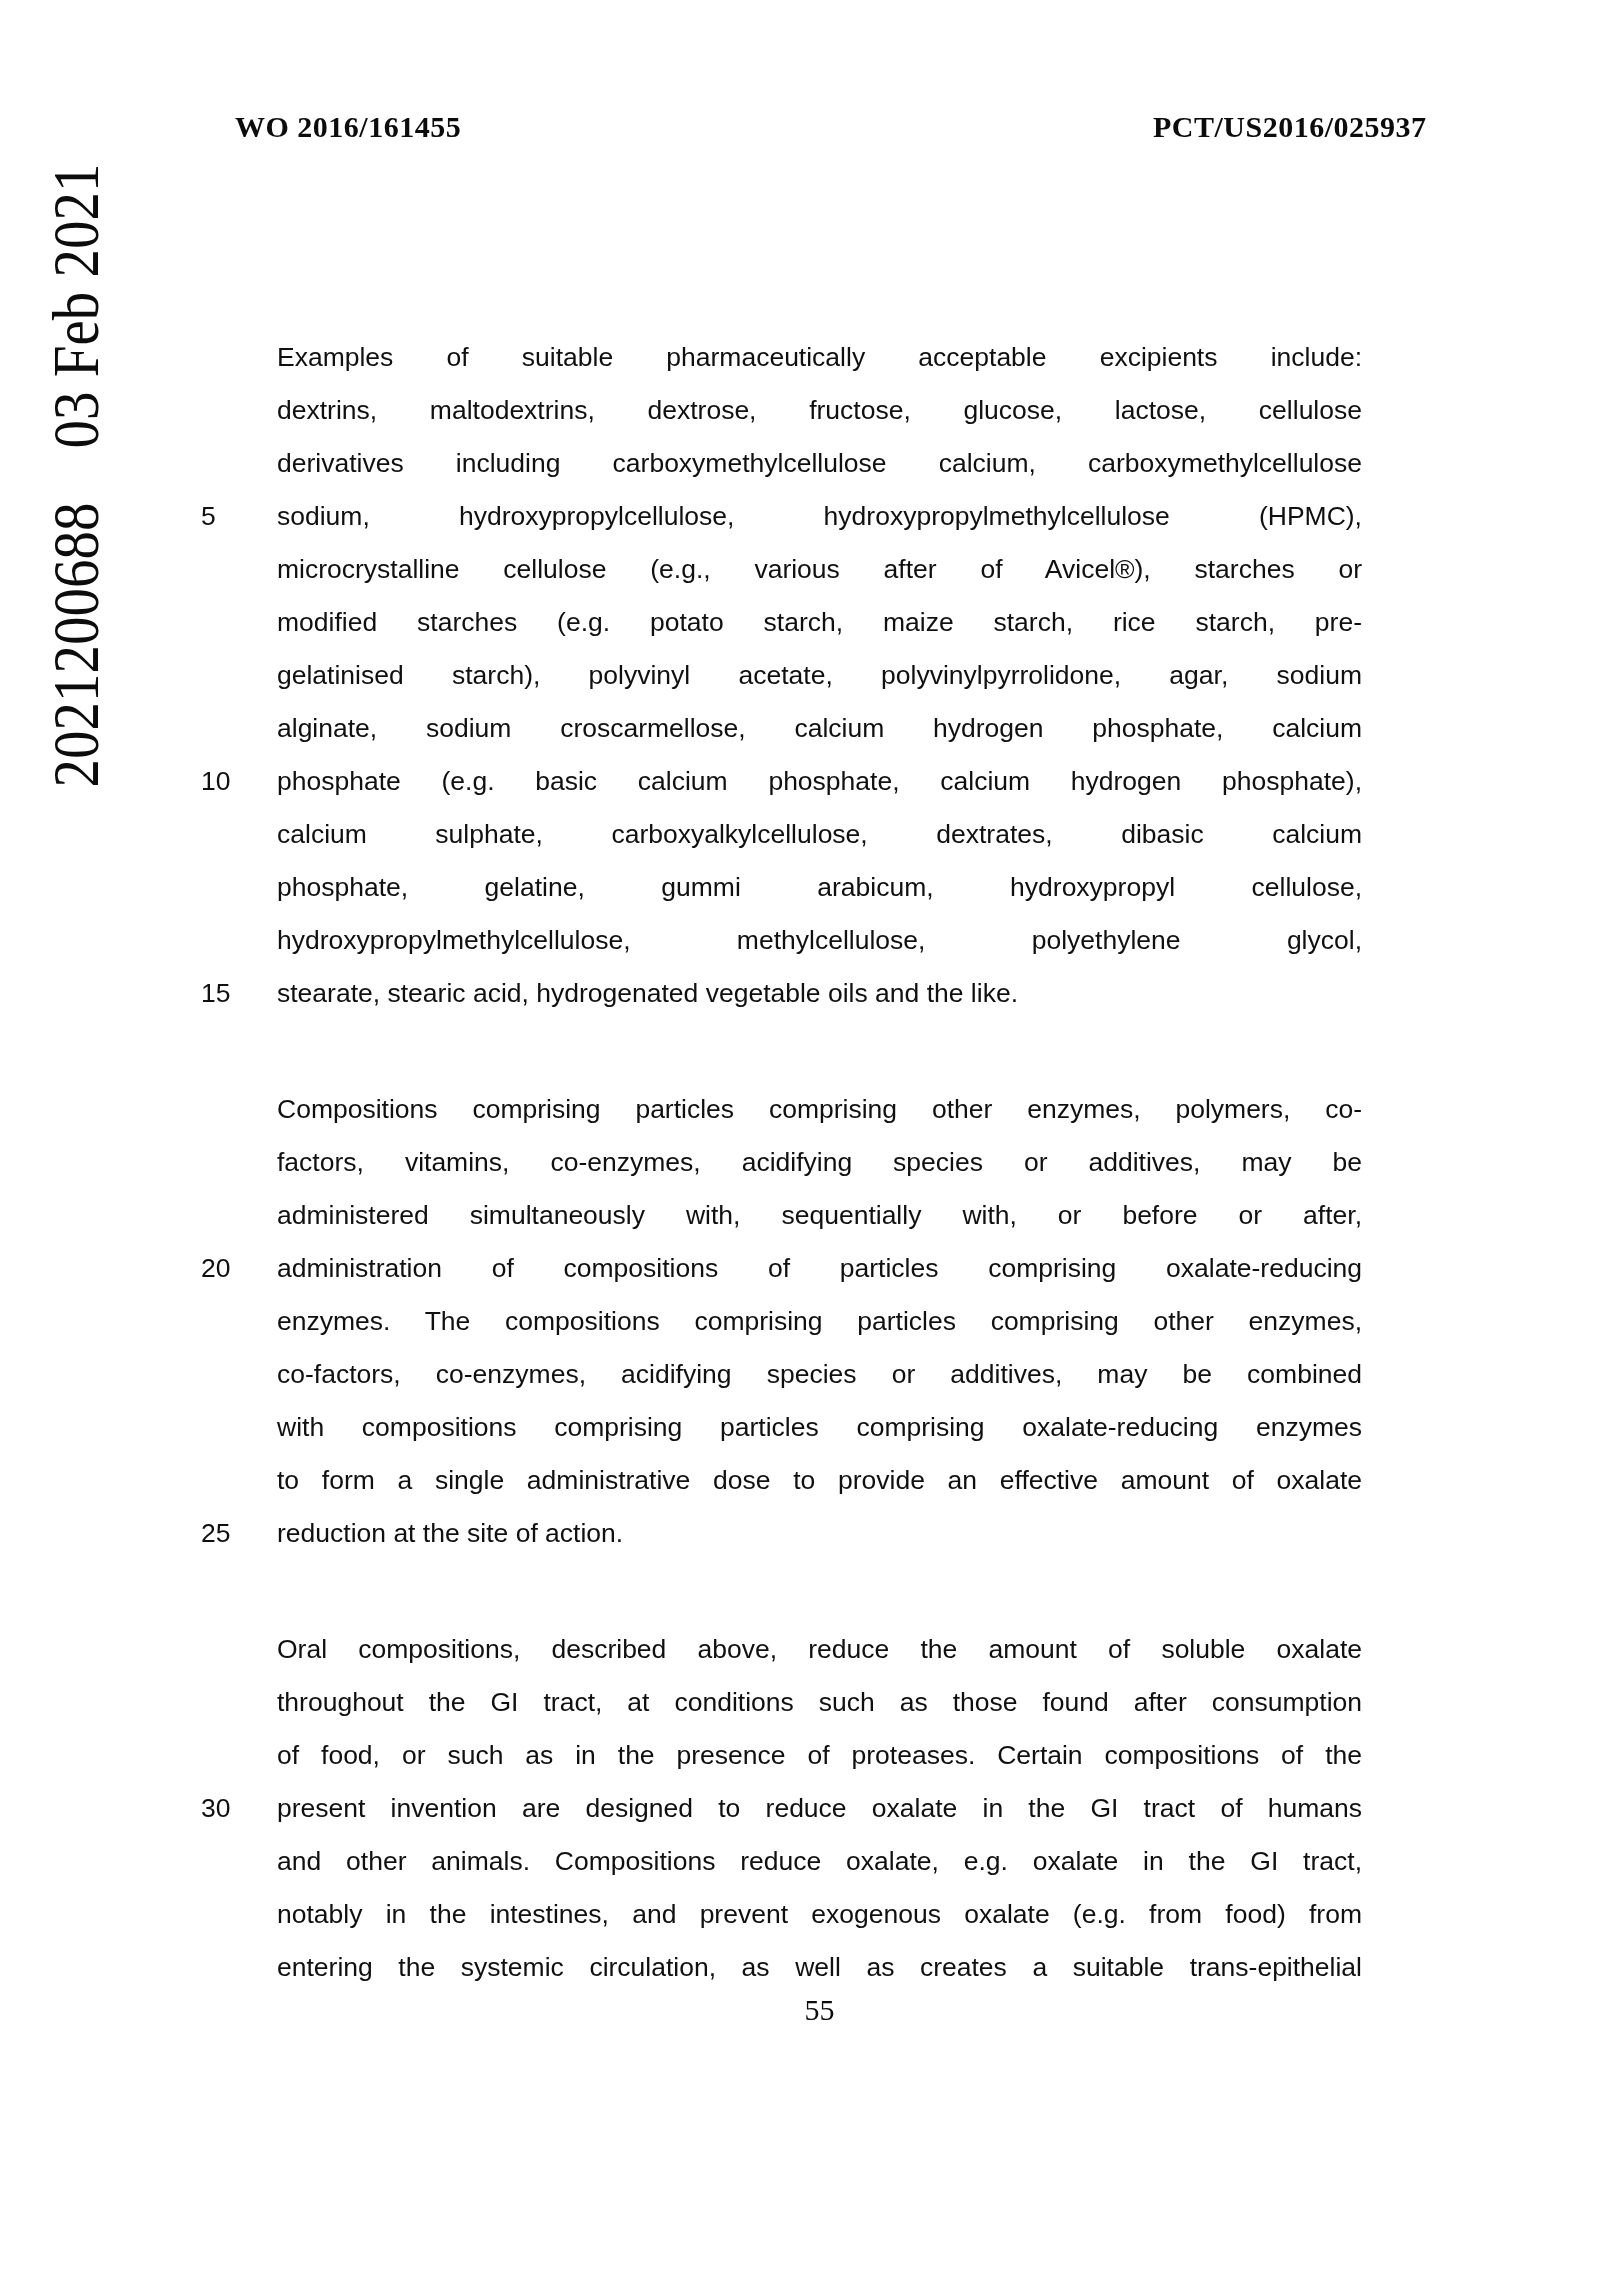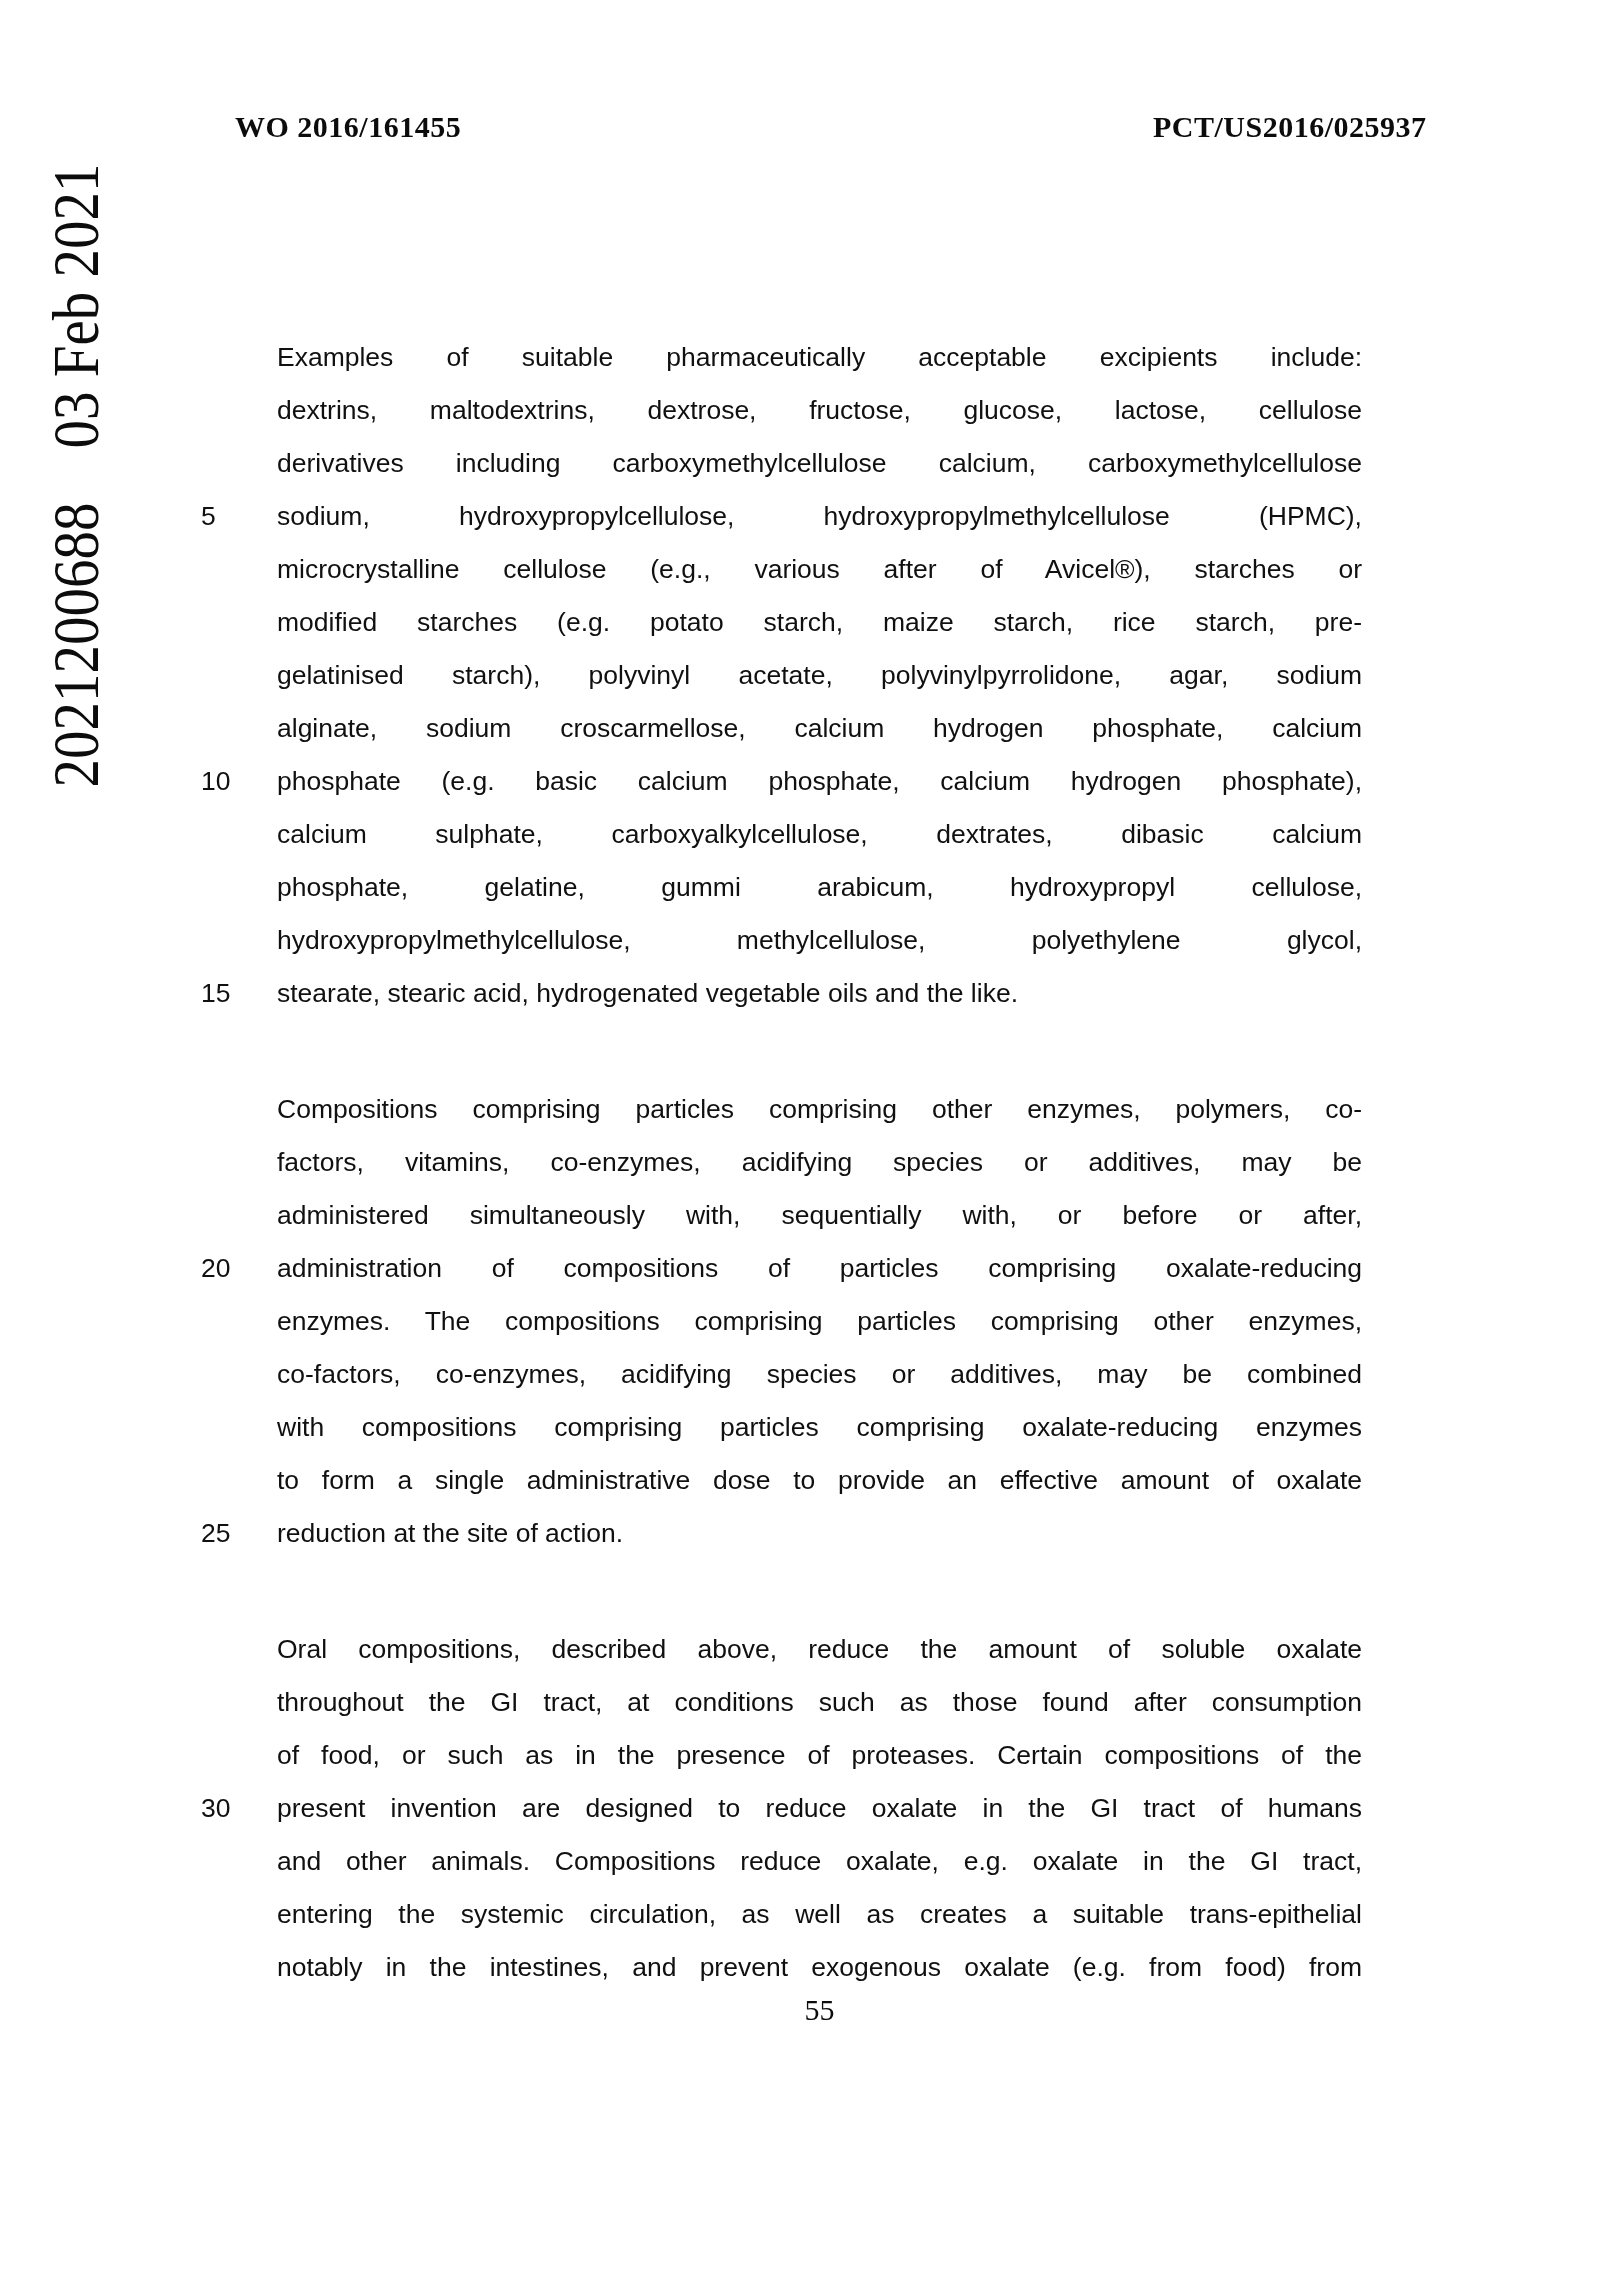--- a/index.html
+++ b/index.html
@@ -134,21 +134,21 @@
         <div class="line">with compositions comprising particles comprising oxalate-reducing enzymes</div>
         <div class="line">to form a single administrative dose to provide an effective amount of oxalate</div>
         <div class="line line--left"><span class="num">25</span>reduction at the site of action.</div>
       </div>
       <div class="para">
         <div class="line">Oral compositions, described above, reduce the amount of soluble oxalate</div>
         <div class="line">throughout the GI tract, at conditions such as those found after consumption</div>
         <div class="line">of food, or such as in the presence of proteases.  Certain compositions of the</div>
         <div class="line"><span class="num">30</span>present invention are designed to reduce oxalate in the GI tract of humans</div>
         <div class="line">and other animals. Compositions reduce oxalate, e.g. oxalate in the GI tract,</div>
+        <div class="line">notably in the intestines, and prevent exogenous oxalate (e.g. from food) from</div>
         <div class="line">entering the systemic circulation, as well as creates a suitable trans-epithelial</div>
-        <div class="line">notably in the intestines, and prevent exogenous oxalate (e.g. from food) from</div>
       </div>
     </div>
 
   <div class="footer">55</div>
 
 </div>
 
 
 </body></html>

